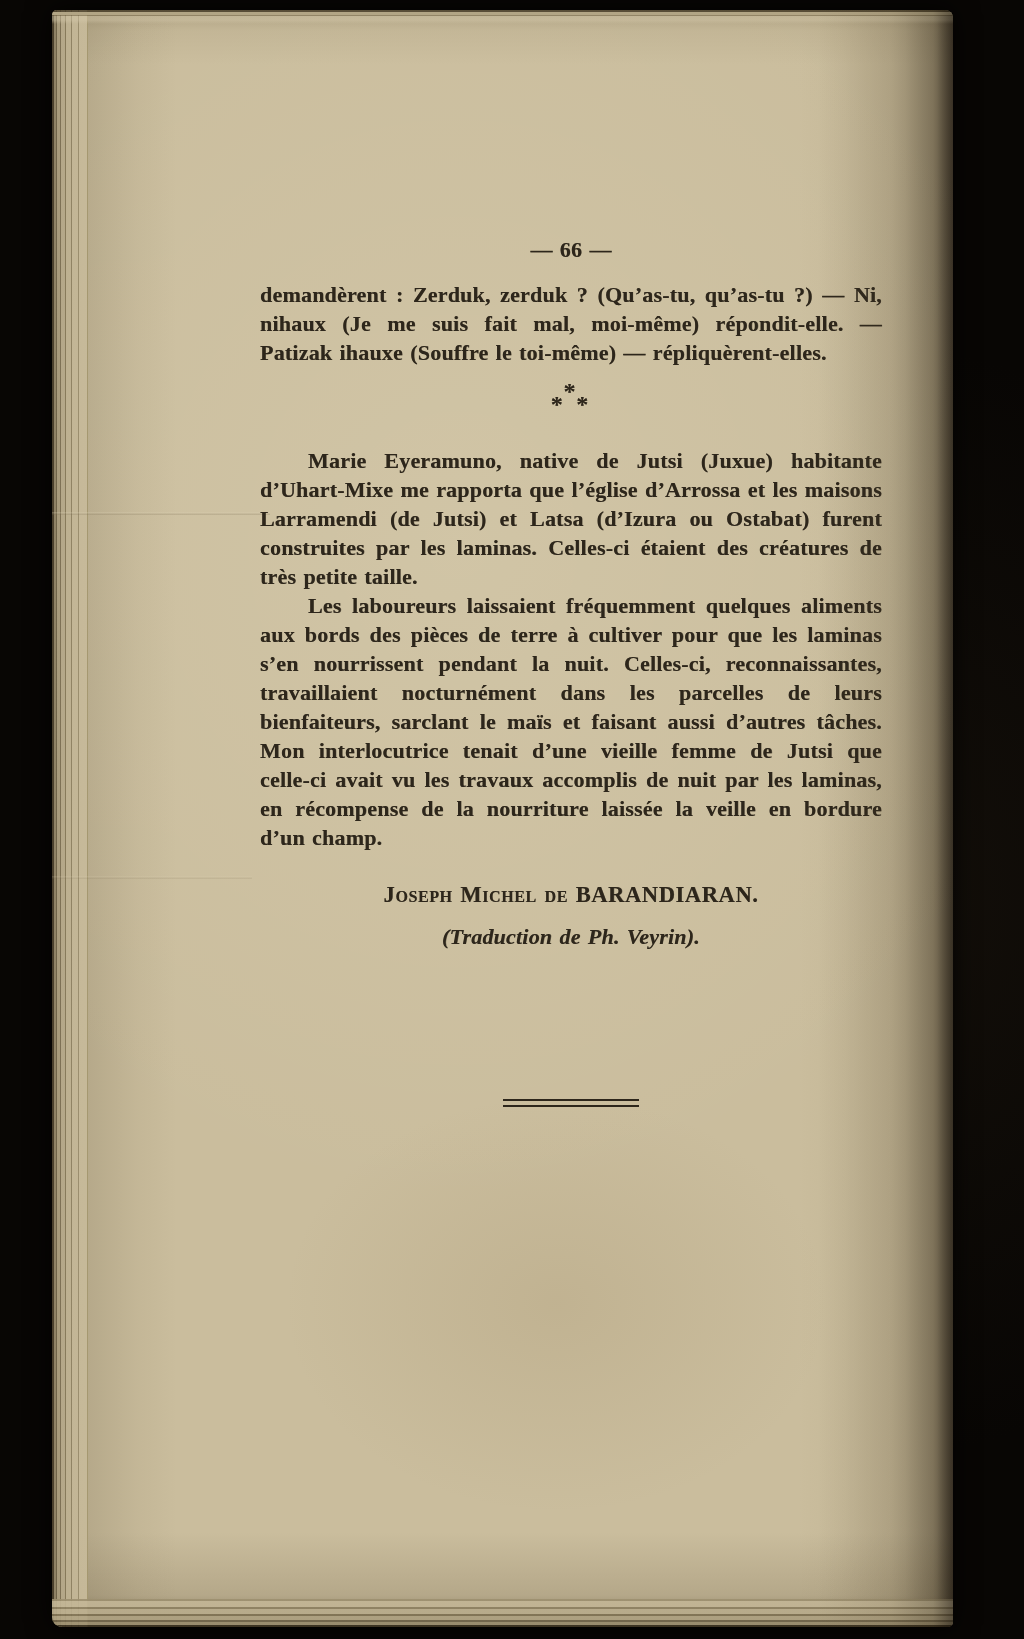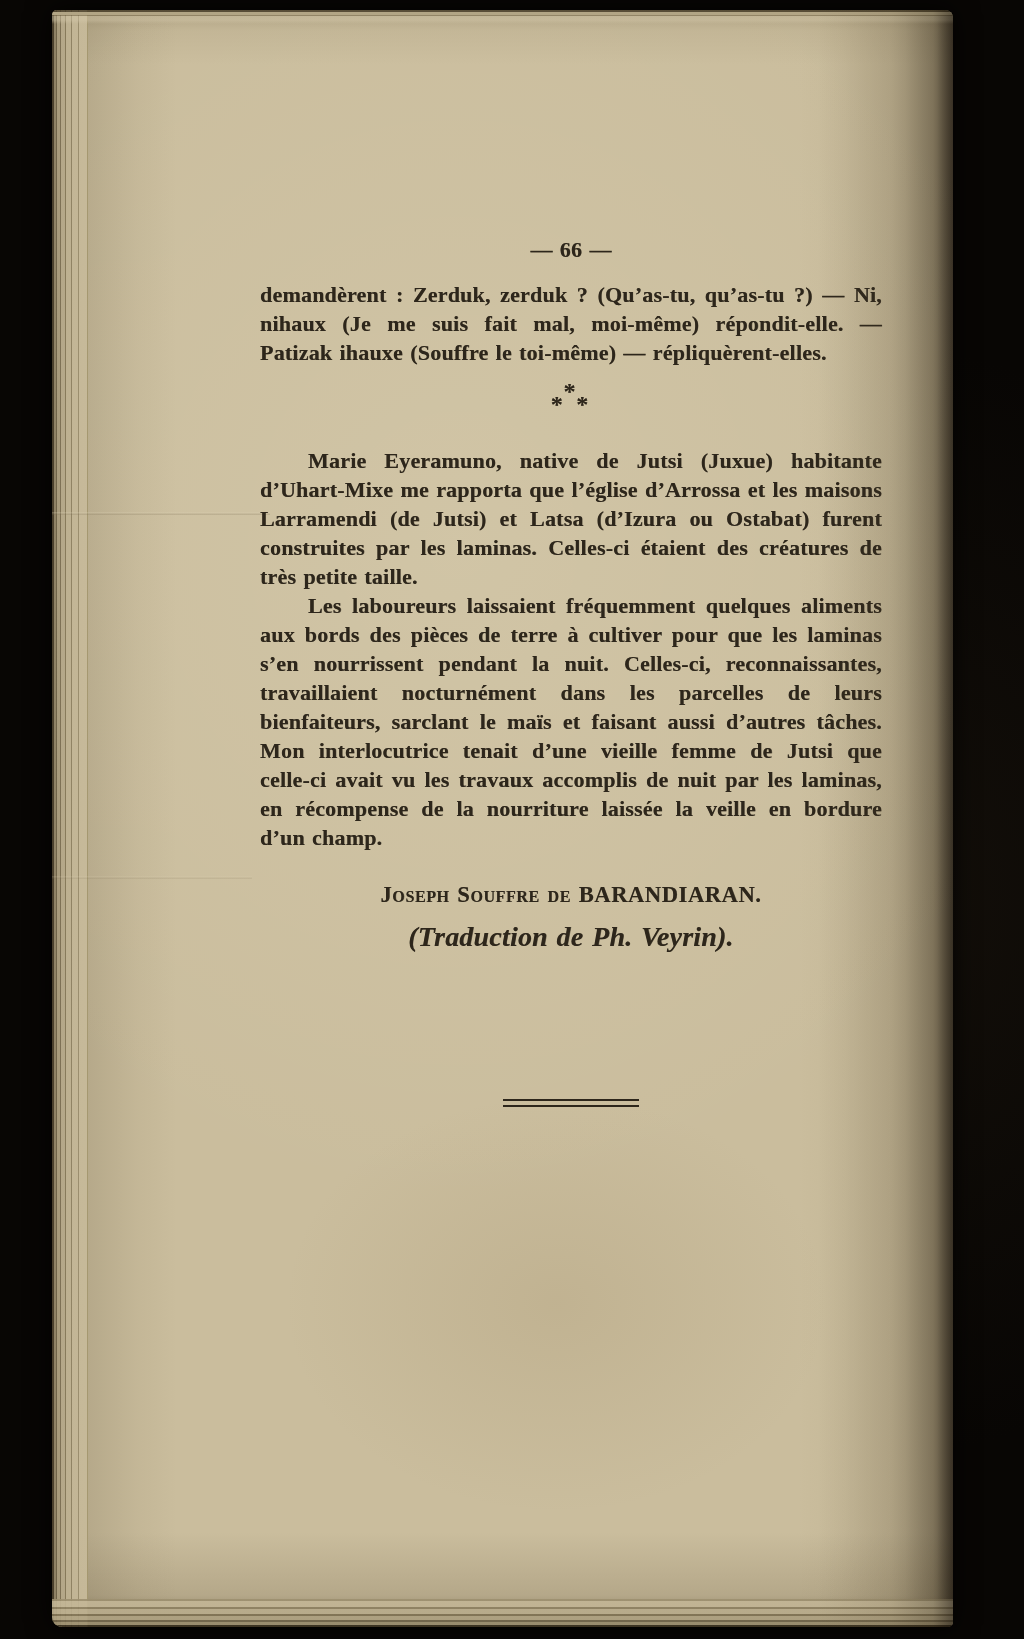--- a/index.html
+++ b/index.html
@@ -122,21 +122,21 @@
   .p1 { margin-top: 16px !important; }
   .p2 { margin-top: 34px !important; }
   .p3 { margin-top: 0 !important; }
 
   .divider { text-align: center; margin-top: 18px; font-size: 24px; line-height: 13px; height: 27px; letter-spacing: 3px; }
 
   .signature { margin-top: 28px; text-align: center; font-size: 22.5px; letter-spacing: 0.6px; }
   .seg-smallcaps { font-variant: small-caps; }
   .seg-italic { }
 
-  .translation { margin-top: 13px; text-align: center; font-style: italic; font-size: 28px; }
+  .translation { margin-top: 13px; text-align: center; font-style: italic; font-size: 22px; }
 
   .end-rule {
     margin: 148px auto 0 auto; width: 136px; height: 4px;
     border-top: 2px solid var(--ink, #2d261b);
     border-bottom: 2px solid var(--ink, #2d261b);
   }
 </style>
 </head>
 <body>
 
@@ -156,21 +156,21 @@
 
       <div class="divider">
         <div>*</div>
         <div>* *</div>
       </div>
 
       <p class="para indent p2">Marie Eyeramuno, native de Jutsi (Juxue) habitante d’Uhart-Mixe me rapporta que l’église d’Arrossa et les maisons Larramendi (de Jutsi) et Latsa (d’Izura ou Ostabat) furent construites par les laminas. Celles-ci étaient des créatures de très petite taille.</p>
 
       <p class="para indent p3">Les laboureurs laissaient fréquemment quelques aliments aux bords des pièces de terre à cultiver pour que les laminas s’en nourrissent pendant la nuit. Celles-ci, reconnaissantes, travaillaient nocturnément dans les parcelles de leurs bienfaiteurs, sarclant le maïs et faisant aussi d’autres tâches. Mon interlocutrice tenait d’une vieille femme de Jutsi que celle-ci avait vu les travaux accomplis de nuit par les laminas, en récompense de la nourriture laissée la veille en bordure d’un champ.</p>
 
-      <div class="signature"><span class="seg-smallcaps">Joseph Souffre de </span><span class="seg-roman">BARANDIARAN.</span></div>
+      <div class="signature"><span class="seg-smallcaps">Joseph Michel de </span><span class="seg-roman">BARANDIARAN.</span></div>
 
       <div class="translation"><span class="seg-italic">(Traduction de Ph. Veyrin).</span></div>
 
       <div class="end-rule"></div>
     </div>
 
     <div class="right-shade"></div>
   </div>
 </div>
 

